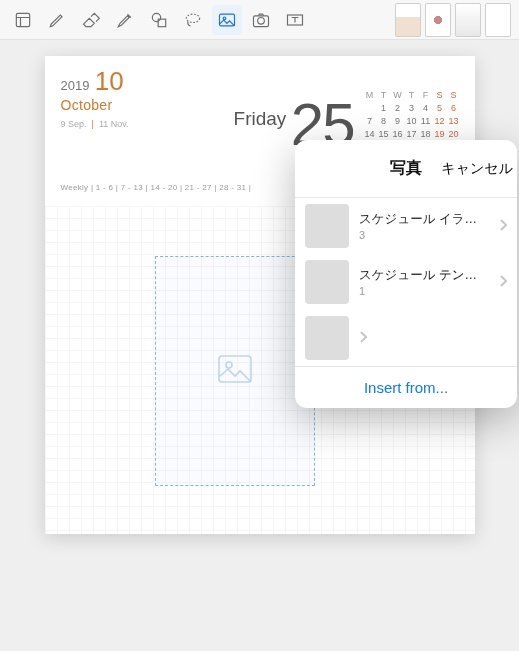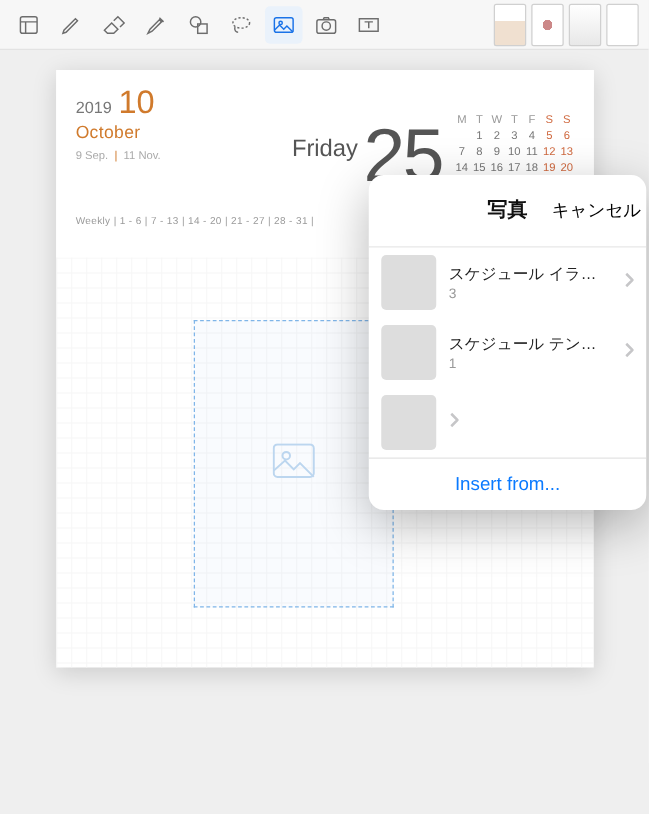--- a/index.html
+++ b/index.html
@@ -25,21 +25,21 @@
   .hdr{position:absolute;top:10px;left:16px;right:16px;display:flex;align-items:flex-start}
   .hleft{font-size:12px;color:#888}
   .hleft .yr{font-size:13px;color:#777}
   .hleft .mo{font-size:26px;color:#d07a2c;font-weight:300;margin-left:2px}
   .hleft .mon{font-size:14px;color:#d07a2c;letter-spacing:.3px}
   .sepdates{margin-top:6px;font-size:9px;color:#d07a2c}
   .sepdates span{color:#aaa}
   .center{flex:1;text-align:center;margin-top:24px;white-space:nowrap}
   .center .fri{font-size:19px;color:#555;font-weight:300;vertical-align:20px}
   .center .big{font-size:60px;color:#555;font-weight:200;letter-spacing:-2px}
-  .weekly{position:absolute;top:116px;left:16px;right:120px;font-size:8px;color:#9a9a9a;letter-spacing:.3px}
+  .weekly{position:absolute;top:127px;left:16px;right:120px;font-size:8px;color:#9a9a9a;letter-spacing:.3px}
   
   .mini{position:absolute;top:32px;right:14px;font-size:9px;color:#777}
   .mini table{border-collapse:collapse}
   .mini th,.mini td{width:14px;height:13px;text-align:center;font-weight:400}
   .mini th{color:#999}
   .mini th.ss,.mini td.ss{color:#d06a40}
   .mini td.today{background:#bfbfbf;color:#fff;border-radius:2px}
   
   .selrect{position:absolute;top:200px;left:110px;width:160px;height:230px;border:1.5px dashed #7fb5e8;background:rgba(100,160,230,.04)}
   .ph{position:absolute;left:50%;top:50%;transform:translate(-50%,-50%);color:#bcd6ef}

